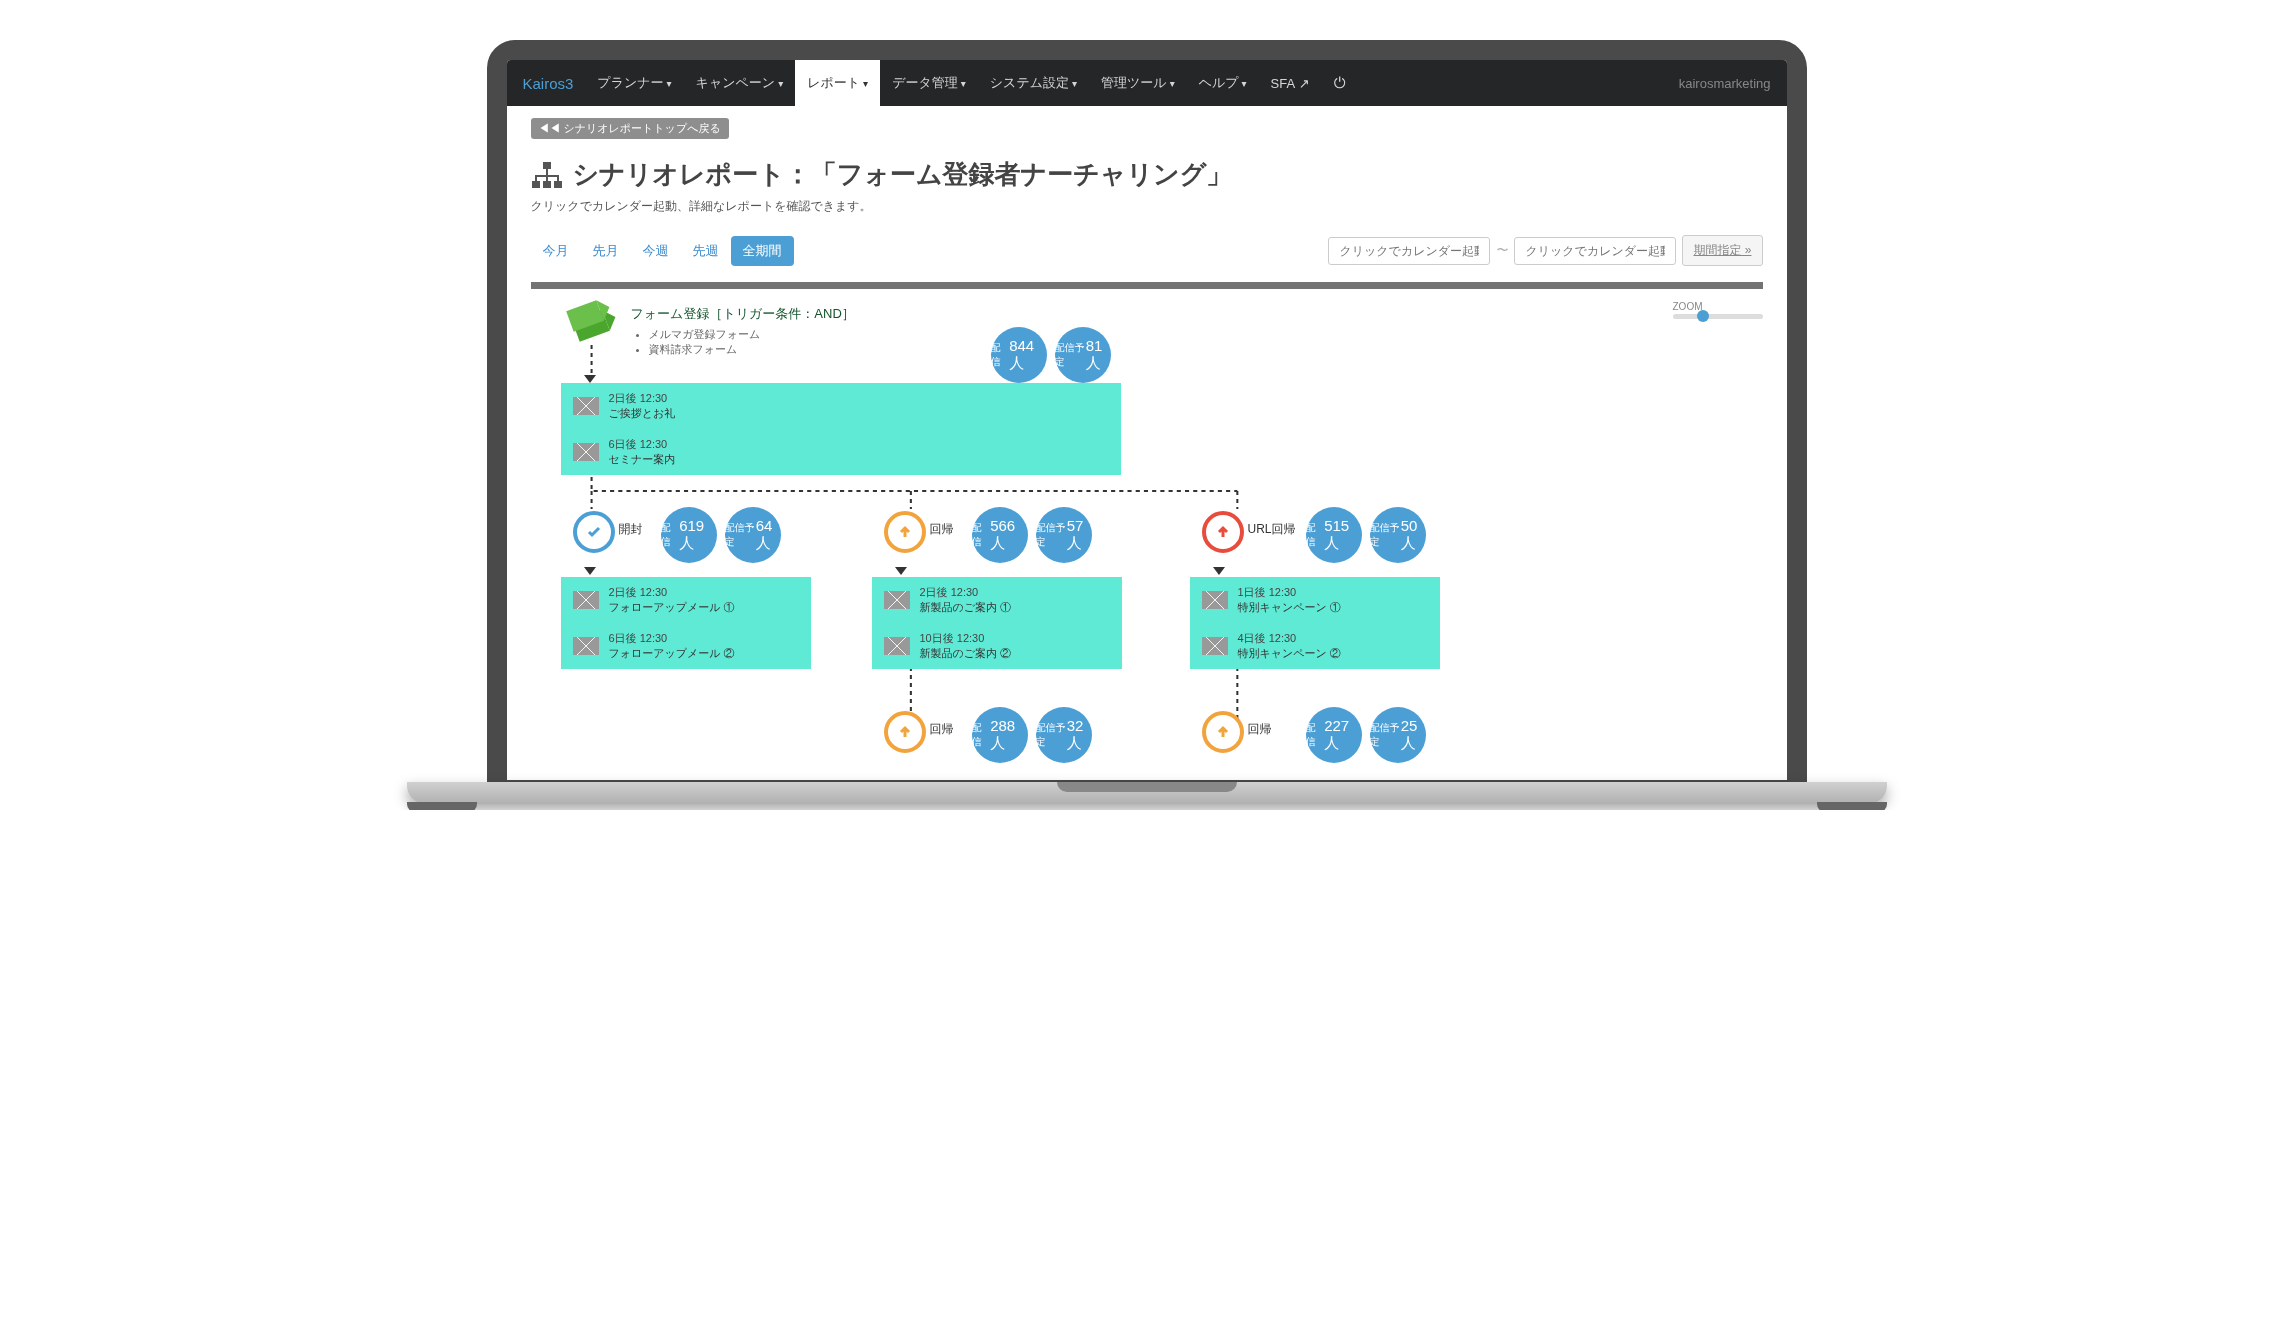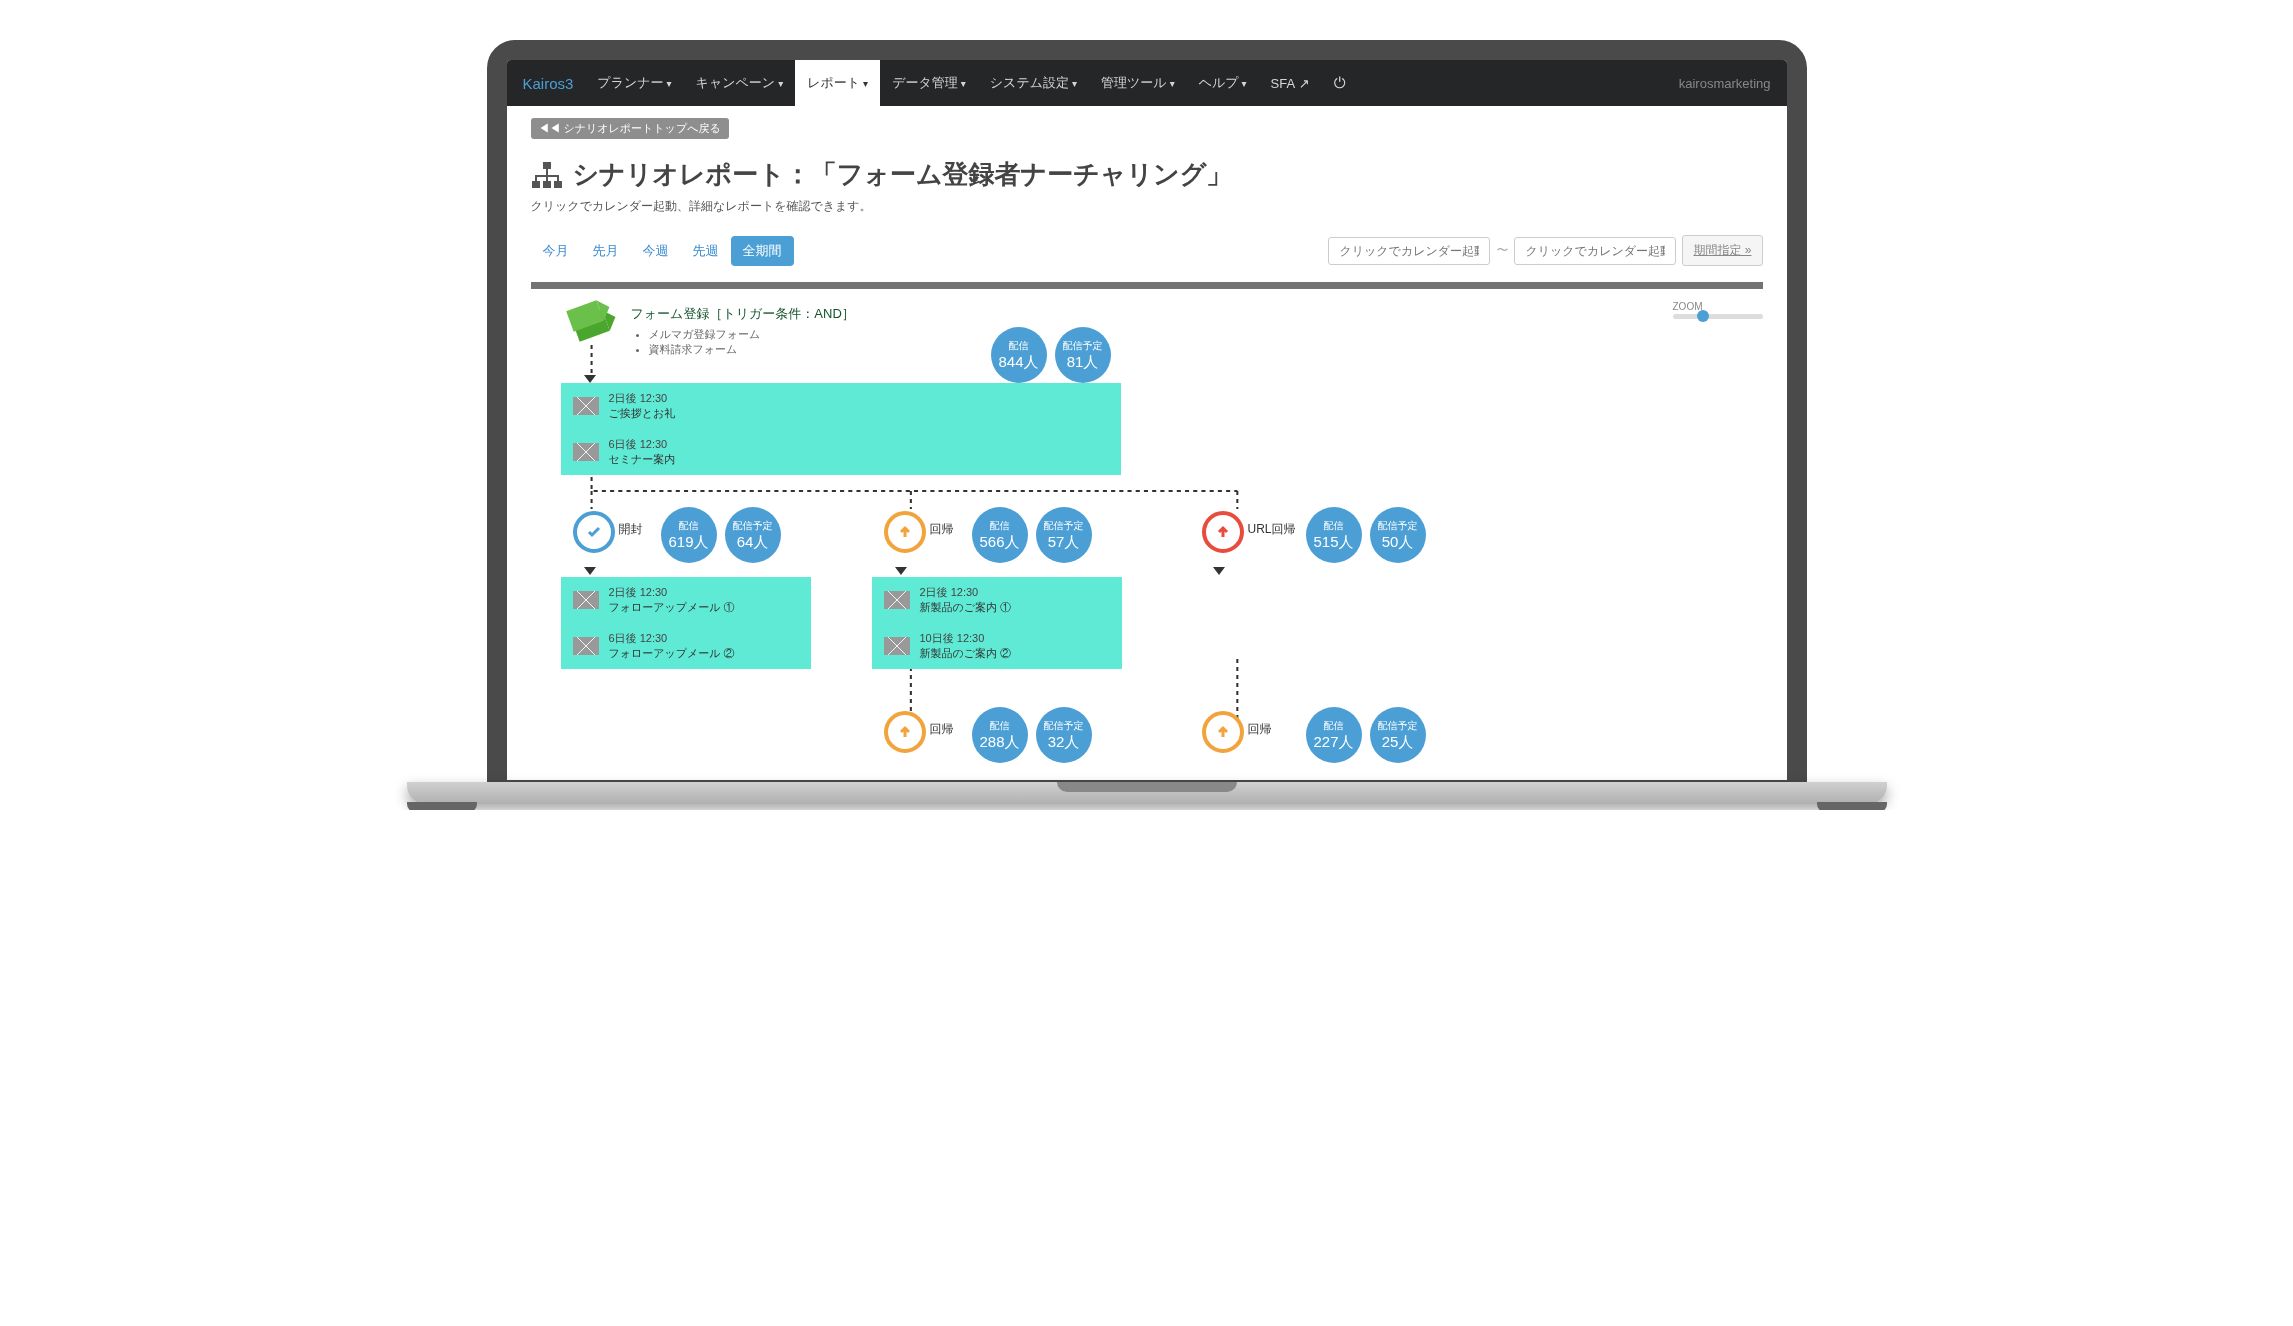--- a/index.html
+++ b/index.html
@@ -42,21 +42,21 @@
   .flow svg.lines{position:absolute;inset:0;width:100%;height:100%;pointer-events:none;}
   .trigger{position:absolute;left:38px;top:6px;display:flex;align-items:flex-start;}
   .tags{position:relative;width:48px;height:40px;}
   .tag{position:absolute;width:32px;height:22px;background:#6bc04b;transform:rotate(-20deg);}
   .tag:before{content:"";position:absolute;right:-10px;top:0;border-left:10px solid #6bc04b;border-top:11px solid transparent;border-bottom:11px solid transparent;}
   .tag.d{background:#4aa62d;top:10px;left:6px;}
   .tag.d:before{border-left-color:#4aa62d;}
   .trigger-text{margin-left:14px;}
   .trigger-text .t1{font-size:13px;color:#14532d;}
   .trigger-text ul{margin:4px 0 0 6px;padding:0 0 0 12px;font-size:11px;color:#666;}
-  .bubble{width:56px;height:56px;border-radius:50%;background:#4b9fd5;color:#fff;display:flex;flex-direction:column;justify-content:center;align-items:center;position:absolute;}
+  .bubble{width:56px;height:56px;border-radius:50%;background:#4b9fd5;color:#fff;display:flex;flex-direction:row;justify-content:center;align-items:center;position:absolute;}
   .bubble .lbl{font-size:10px;}
   .bubble .val{font-size:15px;}
   .stepbox{position:absolute;background:#5eead4;font-size:11px;color:#444;}
   .stepbox .row{display:flex;align-items:center;padding:8px 12px;}
   .envelope{width:26px;height:18px;background:#999;margin-right:10px;position:relative;}
   .envelope:before{content:"";position:absolute;inset:0;background:linear-gradient(135deg,transparent 48%,#f3f3f3 50%,transparent 52%),linear-gradient(45deg,transparent 48%,#f3f3f3 50%,transparent 52%);}
   .row .meta .t{font-size:11px;}
   .row .meta .n{font-size:11px;color:#333;}
   .branch-icon{position:absolute;width:34px;height:34px;border-radius:50%;display:flex;align-items:center;justify-content:center;background:#fff;}
   .bi-blue{border:4px solid #4b9fd5;color:#4b9fd5;}
@@ -270,20 +270,36 @@
           </div>
         <div class="branch-label" style="left:717px;top:222px;">URL回帰</div>
         <div class="bubble" style="left:775px;top:208px;">
             <span class="lbl">配信</span>
             <span class="val">515人</span>
           </div>
         <div class="bubble" style="left:839px;top:208px;">
             <span class="lbl">配信予定</span>
             <span class="val">50人</span>
           </div>
+        <div class="stepbox" style="left:659px;top:278px;width:250px;">
+          <div class="row">
+              <div class="envelope"></div>
+              <div class="meta">
+                <div class="t">1日後 12:30</div>
+                <div class="n">特別キャンペーン ①</div>
+              </div>
+            </div>
+          <div class="row">
+              <div class="envelope"></div>
+              <div class="meta">
+                <div class="t">4日後 12:30</div>
+                <div class="n">特別キャンペーン ②</div>
+              </div>
+            </div>
+        </div>
 
         <div class="branch-icon bi-orange" style="left:353px;top:412px;">
             <svg viewBox="0 0 16 16">
               <path d="M8 13V4M4 8l4-4 4 4" stroke="currentColor" stroke-width="3" fill="none"></path>
             </svg>
           </div>
         <div class="branch-label" style="left:399px;top:422px;">回帰</div>
         <div class="bubble" style="left:441px;top:408px;">
             <span class="lbl">配信</span>
             <span class="val">288人</span>

